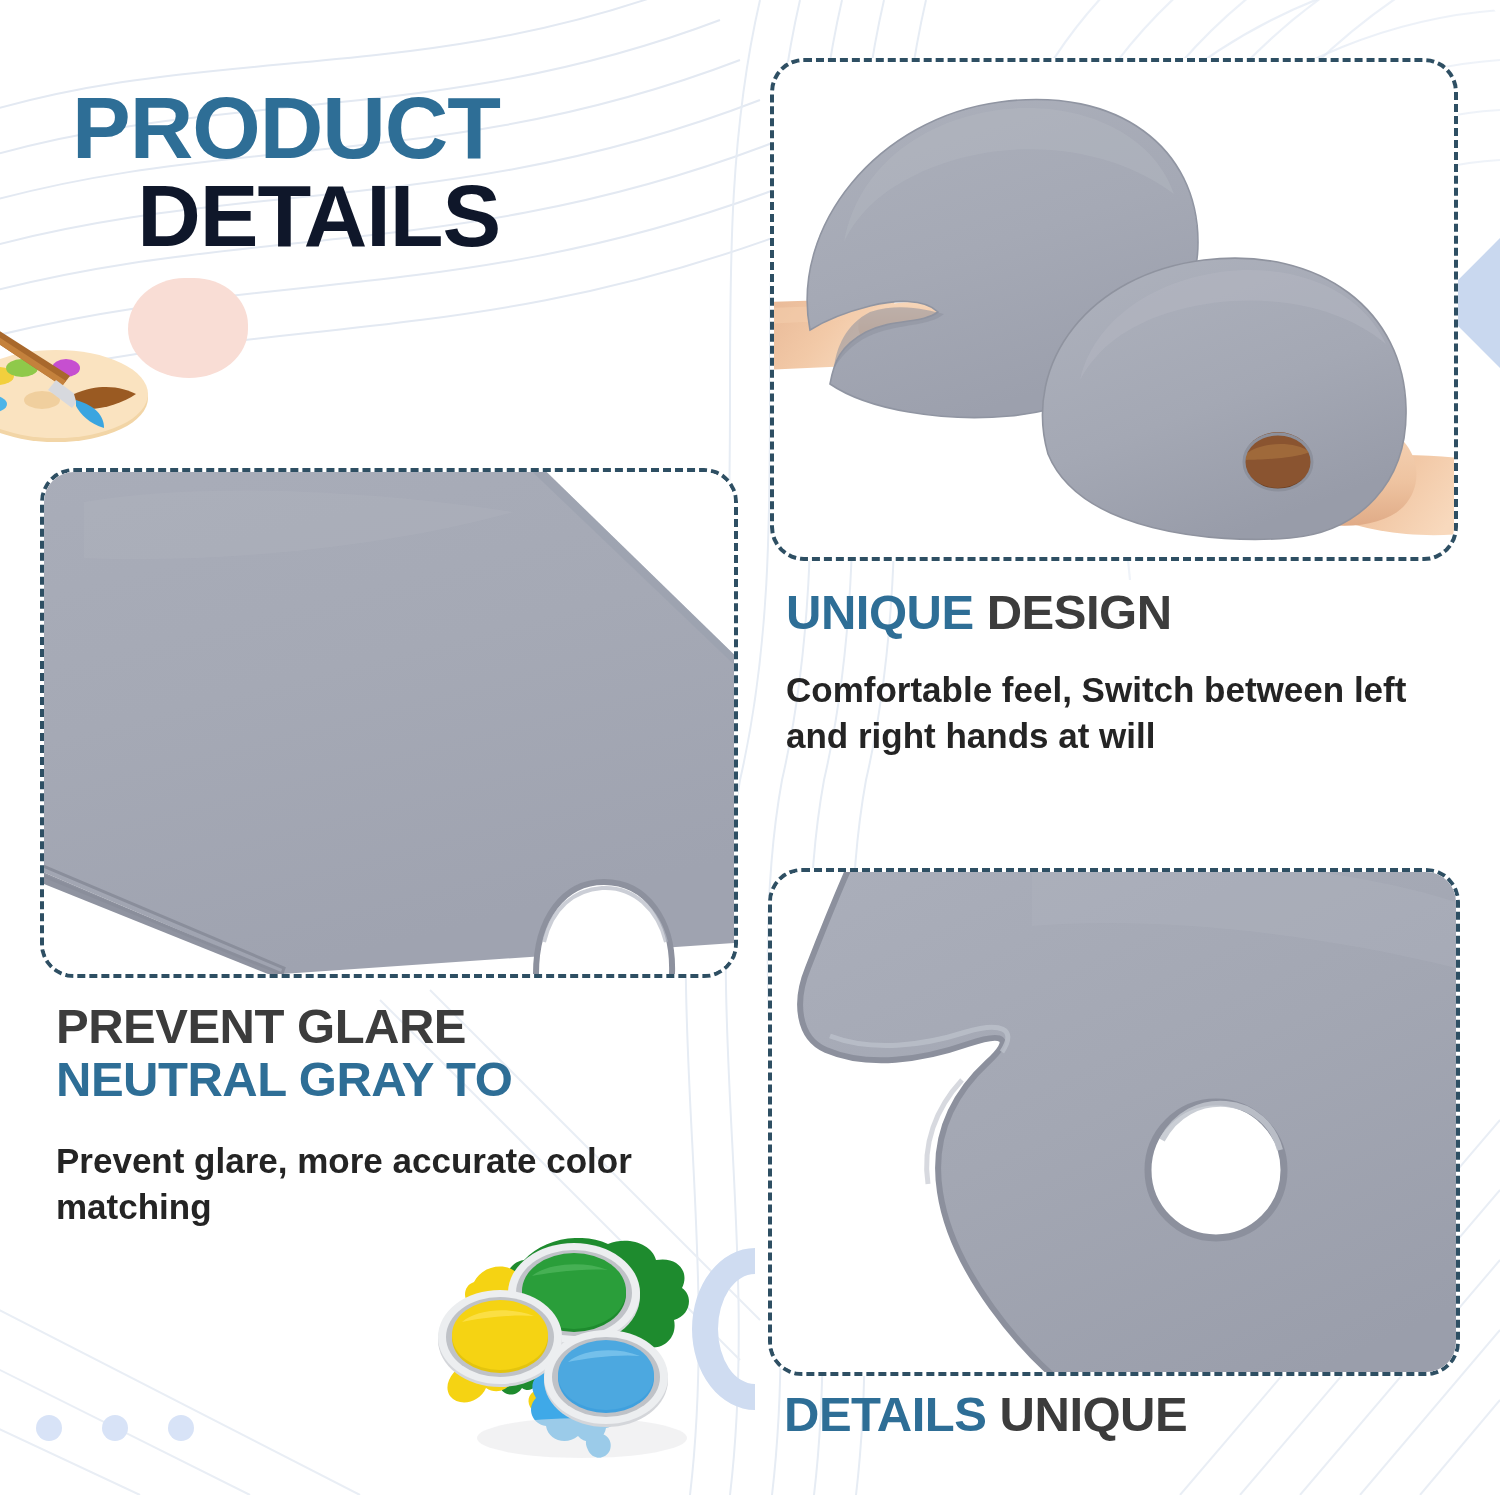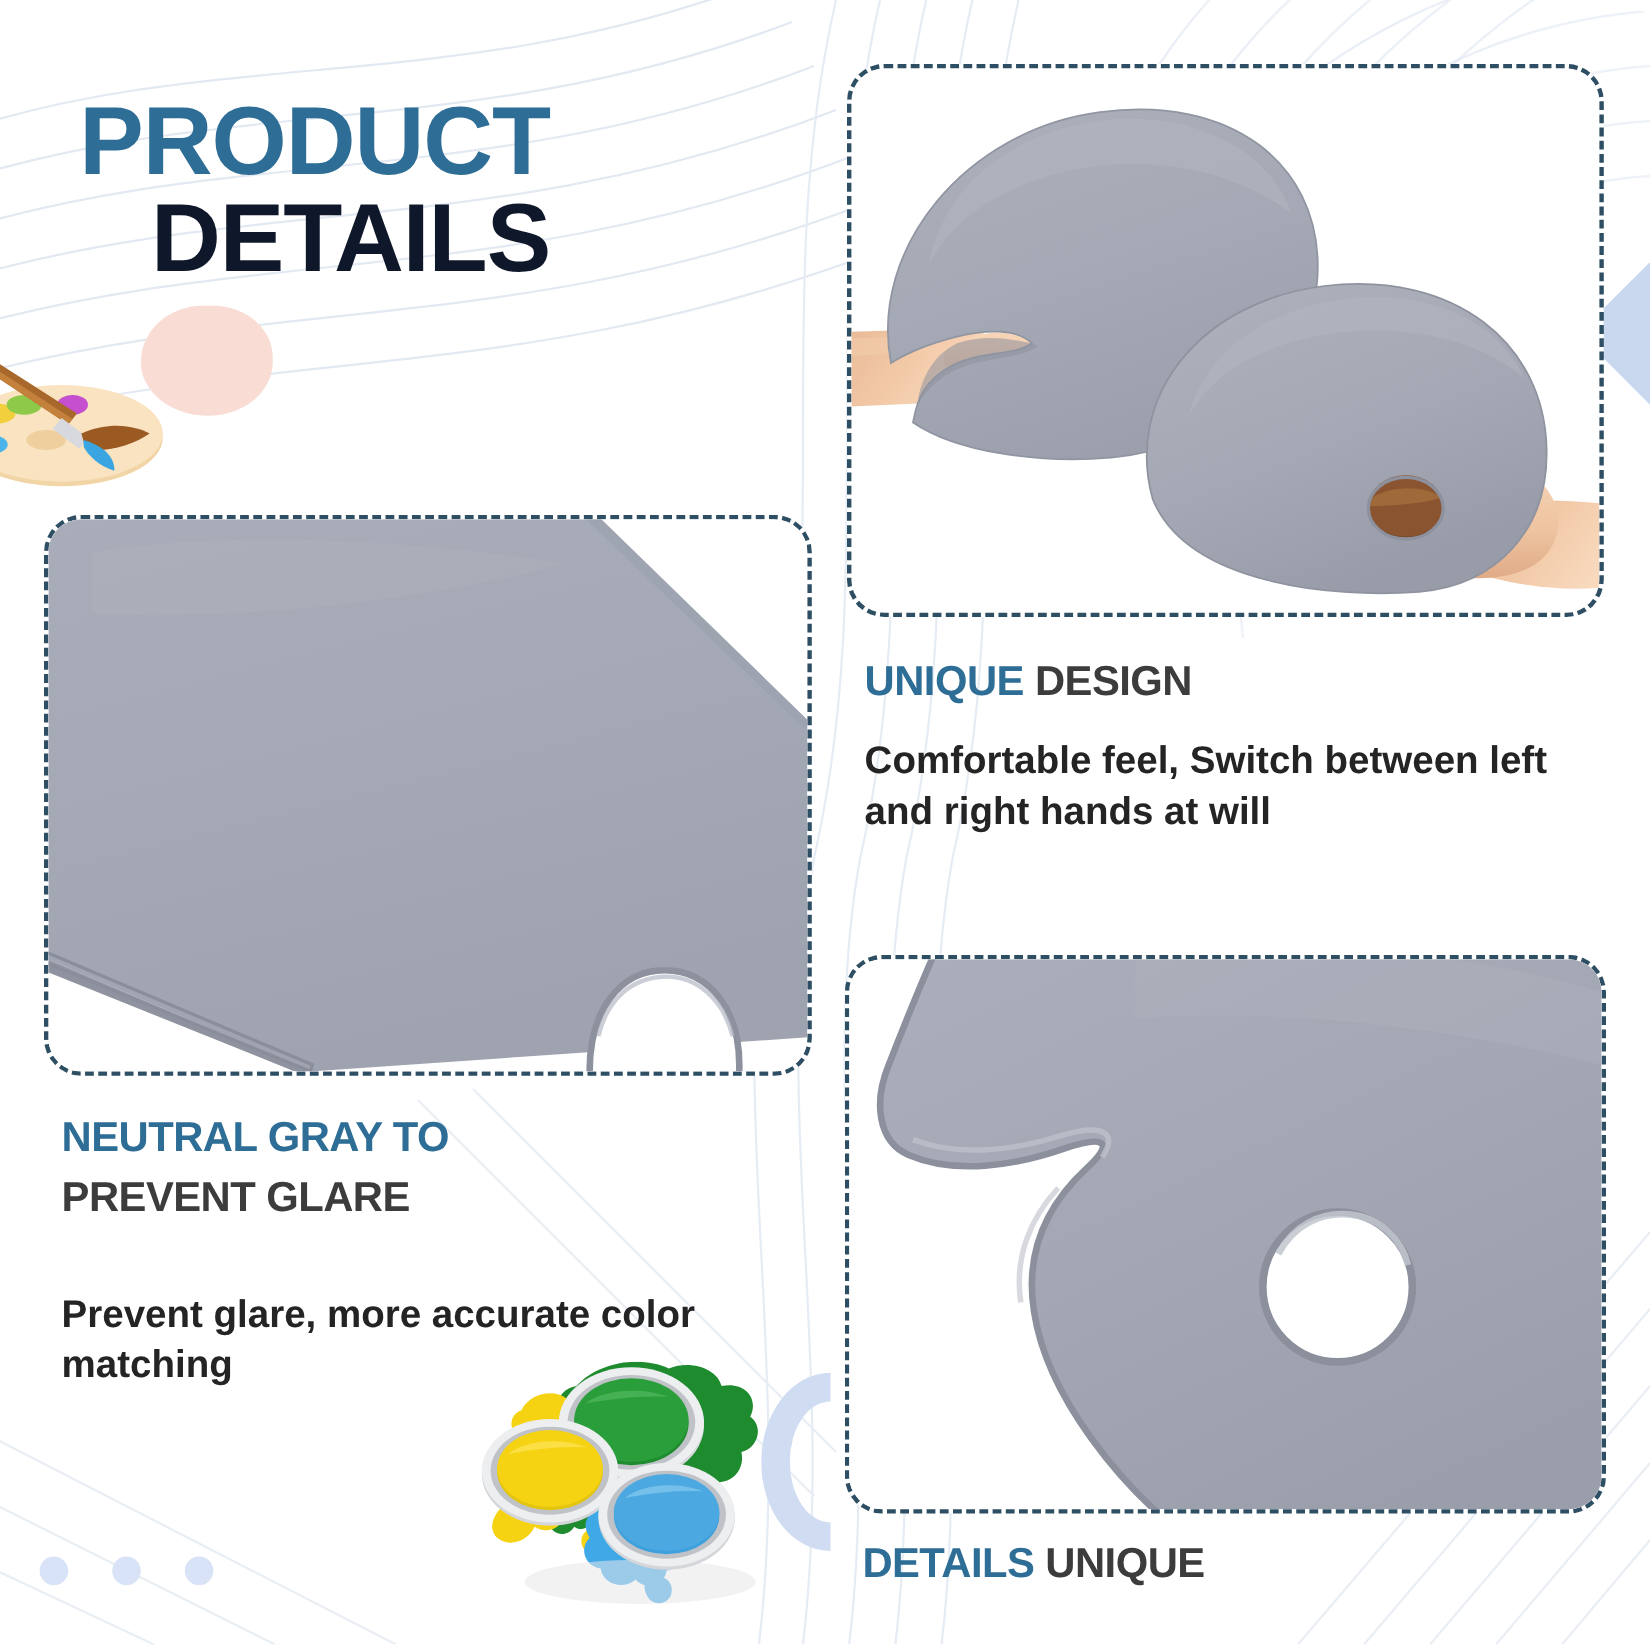--- a/index.html
+++ b/index.html
@@ -53,25 +53,24 @@
     border-radius:34px;
     background:#ffffff;
     overflow:hidden;
   }
   .panel-inner{position:absolute;inset:0;overflow:hidden;}
 
   
   .sec-head{position:absolute;}
   .sec-line{
     font-weight:bold;
-    font-size:38px;
+    font-size:49px;
     letter-spacing:-0.5px;
     line-height:1.08;
     white-space:nowrap;
-    margin-top:14px;
   }
   .sec-blue{color:#2e6e96;}
   .sec-dark{color:#3c3c3c;}
   .sec-body{
     color:#242424;
     font-size:35px;
     line-height:1.32;
     margin-top:28px;
     font-weight:bold;
   }
@@ -266,23 +265,23 @@
         <path d="M492,502 C492,446 520,410 560,410 C602,410 630,448 628,502 Z" fill="#ffffff"></path>
         <path d="M492,502 C492,446 520,410 560,410 C602,410 630,448 628,502" fill="none" stroke="#8d919e" stroke-width="6"></path>
         <path d="M500,470 C508,436 530,418 558,416 C590,414 614,438 622,470" fill="none" stroke="#b5b9c4" stroke-width="4" opacity="0.7"></path>
 
         <path d="M40,30 C160,10 320,18 470,40 C340,76 170,92 40,86 Z" fill="#b2b6c1" opacity="0.3"></path>
       </svg>
     </div>
   </div>
 
   <div class="sec-head" style="left:56px;top:1000px;width:680px;">
+    <div class="sec-line sec-dark">PREVENT GLARE</div>
     <div class="sec-line sec-blue">NEUTRAL GRAY TO</div>
-    <div class="sec-line sec-dark">PREVENT GLARE</div>
-    <div class="sec-body" style="max-width:600px;margin-top:62px;">Prevent glare, more accurate color matching</div>
+    <div class="sec-body" style="max-width:600px;margin-top:32px;">Prevent glare, more accurate color matching</div>
   </div>
 
   <svg style="position:absolute;left:432px;top:1238px;width:262px;height:226px;" viewBox="0 0 262 226">
 
     <path d="M92,22 C112,0 150,-6 176,6 C196,-2 220,6 224,22 C246,18 258,34 250,50 C262,58 258,78 242,82 C246,100 230,114 214,108 C210,128 186,134 172,122 C154,136 128,132 120,114 C100,120 82,108 86,90 C68,86 62,64 78,54 C70,38 78,24 92,22 Z" fill="#1e8b2e"></path>
     <path d="M118,116 C126,128 118,140 106,138 C108,148 98,156 90,150 C84,160 70,158 68,148 C56,150 50,140 56,132 C64,124 92,112 118,116 Z" fill="#1e8b2e"></path>
 
     <path d="M42,44 C50,28 72,24 84,34 C98,26 116,34 116,48 C132,50 134,70 120,76 C124,92 108,102 96,94 C88,108 66,106 62,92 C46,96 34,82 42,70 C30,64 30,48 42,44 Z" fill="#f5d313"></path>
     <path d="M36,124 C22,130 10,146 18,158 C28,170 48,164 54,150 C66,158 82,150 80,136 C78,124 56,116 36,124 Z" fill="#f5d313"></path>
     <path d="M104,152 C114,148 126,154 124,166 C122,178 106,182 100,172 C94,164 96,156 104,152 Z" fill="#f5d313"></path>

